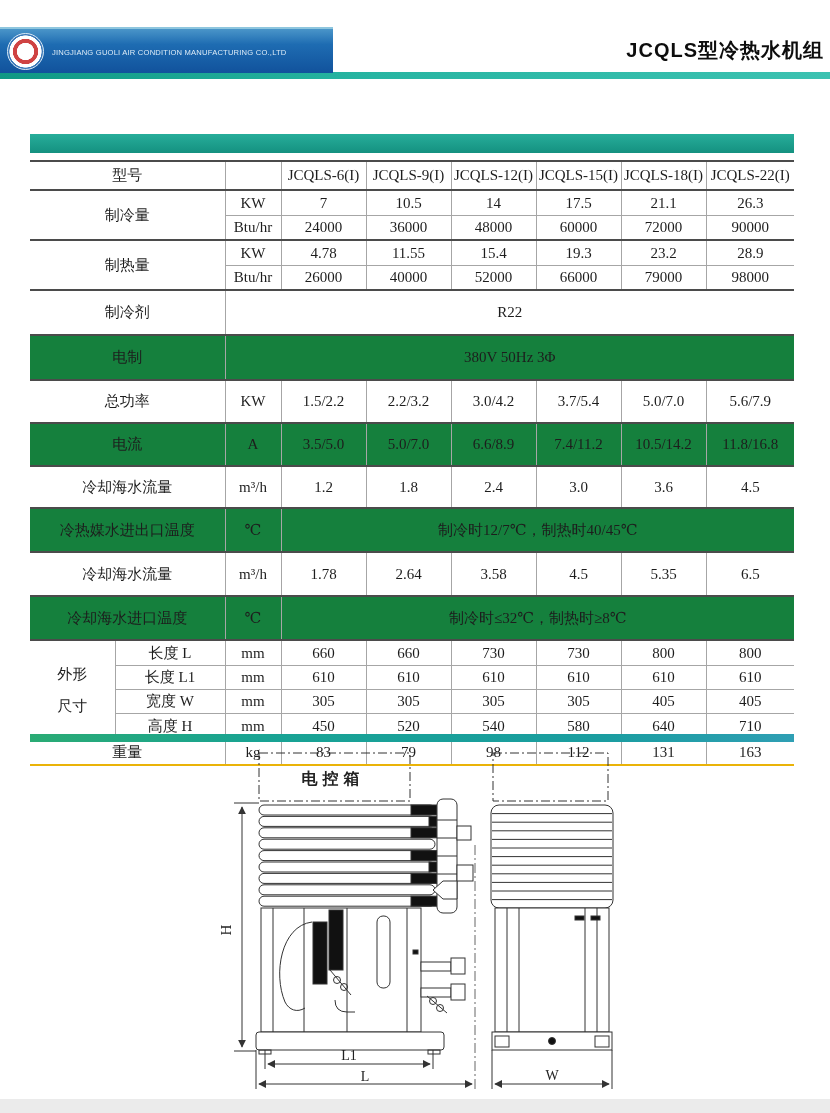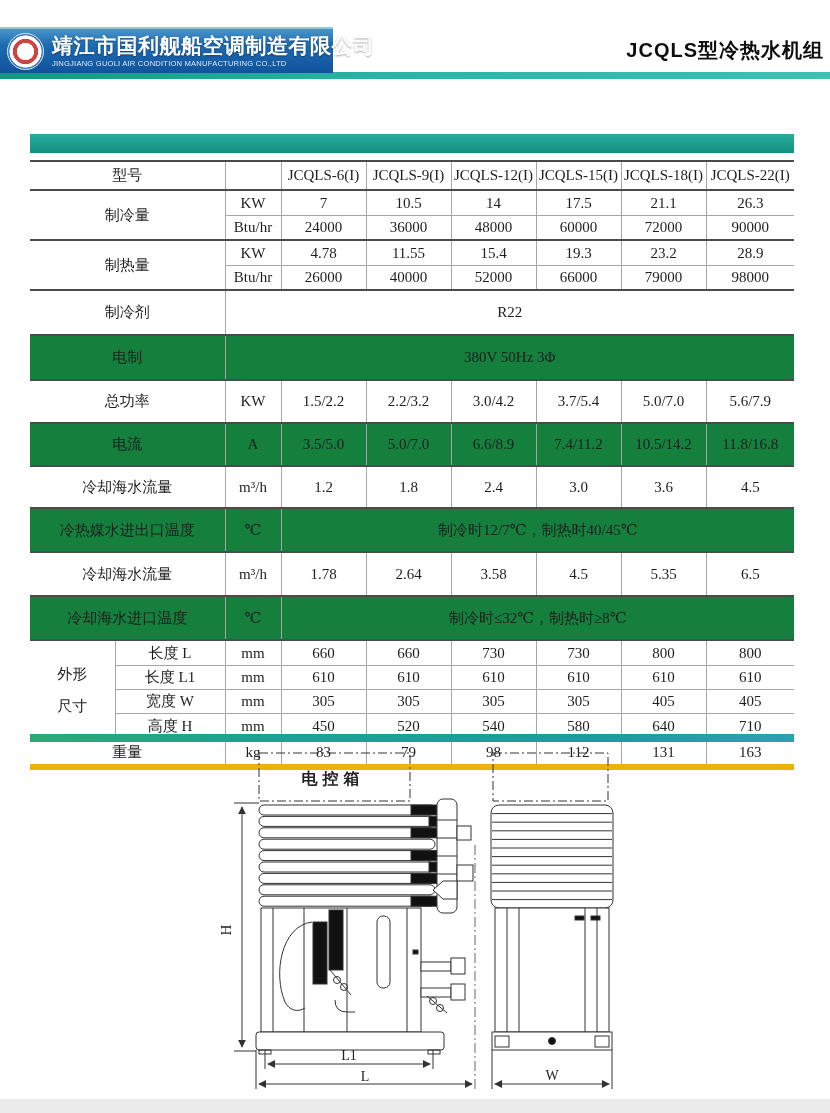--- a/index.html
+++ b/index.html
@@ -29,21 +29,21 @@
   .table-bar{position:absolute;left:30px;top:134px;width:764px;height:19px;
              background:linear-gradient(180deg,#27ad9a,#14essential 100%);
              background:linear-gradient(180deg,#27ad9a,#149180);}
   .spec-wrap{position:absolute;left:30px;top:160px;width:764px;}
   table.spec{width:764px;border-collapse:collapse;table-layout:fixed;}
   .spec td{border:1px solid #a6a6a6;font-size:15px;text-align:center;padding:0;
            overflow:hidden;color:#1d1d1d;}
   .spec td:first-child{border-left:none;}
   .spec td:last-child{border-right:none;}
   .spec tr.maj > td{border-top:2px solid #4b4b4b;}
-  .spec tr.last > td{border-bottom:6px solid #eab308;}
+  .spec tr.last > td{border-bottom:2px solid #eab308;}
   .spec tr.tint > td{background:#15803d;}
   .lbl{text-align:left;padding-left:10px;}
   .unit{font-size:14px;}
   .model-cell{font-size:12.5px;}
   .sub-lbl{font-size:14.5px;}
   .group-cell{white-space:pre-line;line-height:32px;}
   .span-left{text-align:left;padding-left:168px;}
   .h27 td{height:27px}.h24 td{height:24px}.h23 td{height:23px}
   .h43 td{height:43px}.h41 td{height:41px}.h40 td{height:40px}.h42 td{height:42px}
 
@@ -56,21 +56,20 @@
 </style>
 </head>
 <body>
 
 <div class="page">
 
   <div class="divider"></div>
   <div class="banner">
     <div class="logo"></div>
     <div class="company">
-      <div class="company-cn">靖江市国利舰船空调制造有限公司</div>
       <div class="company-en">JINGJIANG GUOLI AIR CONDITION MANUFACTURING CO.,LTD</div>
     </div>
   </div>
   <div class="doc-title">JCQLS型冷热水机组</div>
 
   <div class="table-bar"></div>
   <div class="spec-wrap">
     <table class="spec">
       <colgroup>
         <col style="width:85px">

